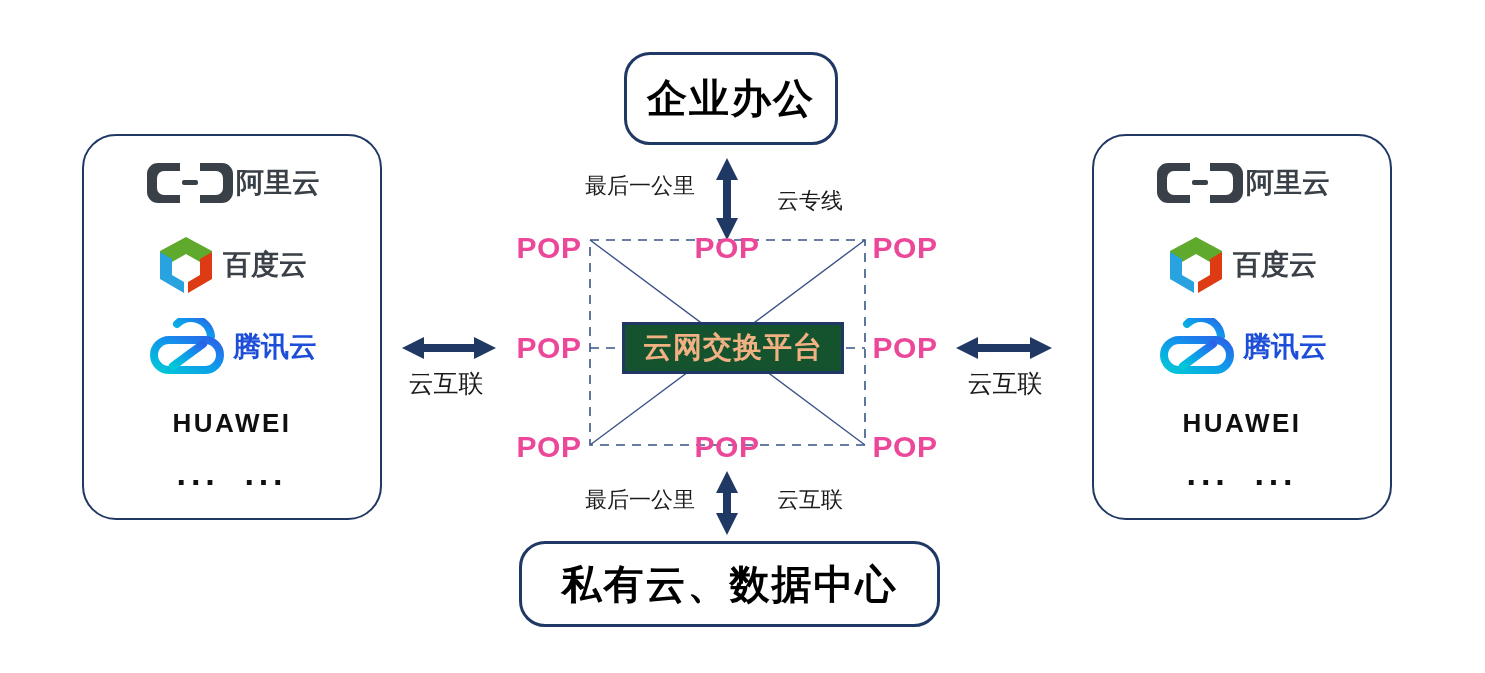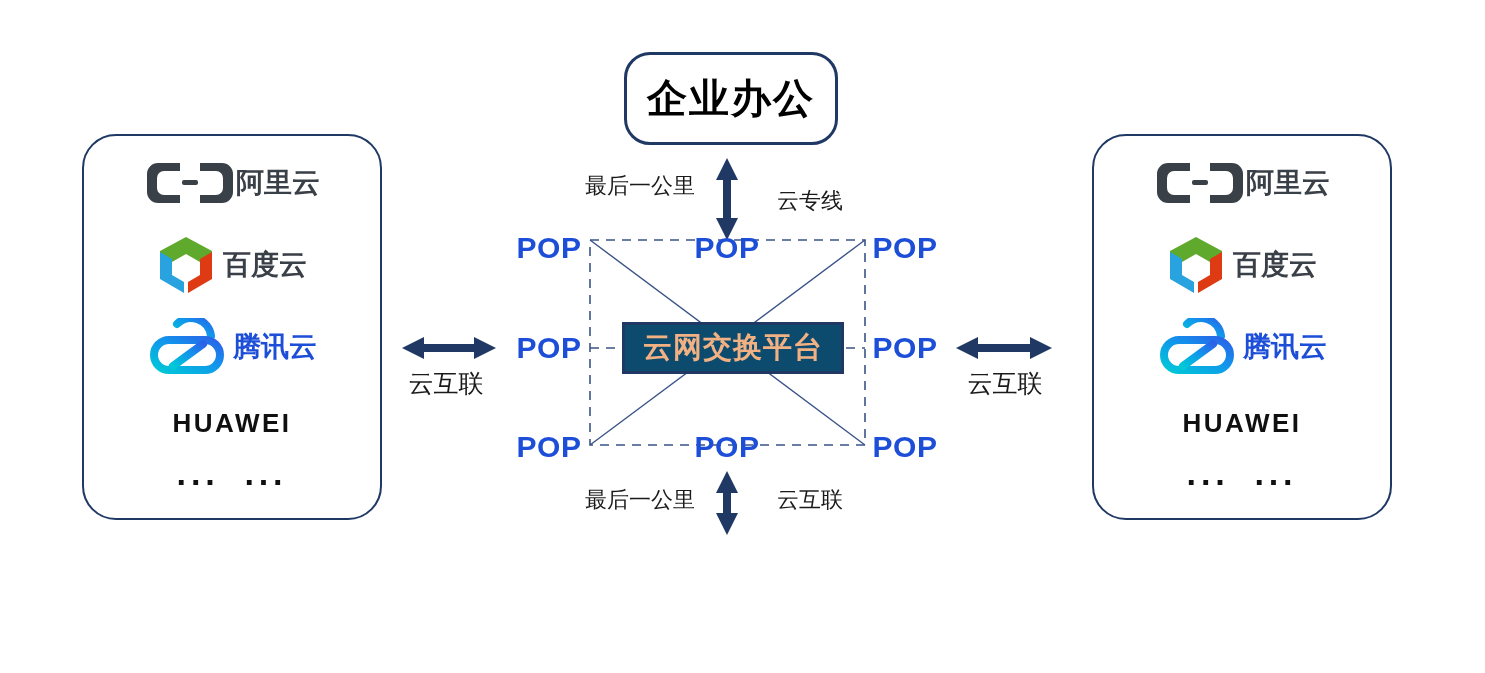--- a/index.html
+++ b/index.html
@@ -128,34 +128,34 @@
     width: 1485px;
     height: 673px;
     pointer-events: none;
   }
 
   
   .pop-label {
     position: absolute;
     font-size: 30px;
     font-weight: 700;
-    color: #1d4ed8;
+    color: #ec4899;
     letter-spacing: 0.5px;
     white-space: nowrap;
     transform: translate(-50%, -50%);
   }
 
   
   #platform-chip {
     position: absolute;
     left: 622px;
     top: 322px;
     width: 222px;
     height: 52px;
-    background: #0c4a6e;
+    background: #14532d;
     border: 3px solid #1F3864;
     box-sizing: border-box;
     display: flex;
     align-items: center;
     justify-content: center;
   }
   #platform-chip .chip-text {
     font-size: 29px;
     font-weight: 700;
     color: #F2B183;
@@ -280,20 +280,23 @@
 
     <div class="row-ellipsis">
       <span class="ellipsis-text">···  ···</span>
     </div>
   </div>
 
   <div class="endpoint-box" id="box-top">
     <span class="endpoint-label">企业办公</span>
   </div>
 
+  <div class="endpoint-box" id="box-bottom">
+    <span class="endpoint-label">私有云、数据中心</span>
+  </div>
 
   <svg id="mesh-svg">
 
     <rect x="590" y="240" width="275" height="205" fill="none" stroke="#3A5488" stroke-width="1.6" stroke-dasharray="9 7"></rect>
 
     <line x1="590" y1="240" x2="865" y2="445" stroke="#3A5488" stroke-width="1.4"></line>
     <line x1="865" y1="240" x2="590" y2="445" stroke="#3A5488" stroke-width="1.4"></line>
 
     <line x1="590" y1="348" x2="865" y2="348" stroke="#3A5488" stroke-width="1.6" stroke-dasharray="9 7"></line>
 

